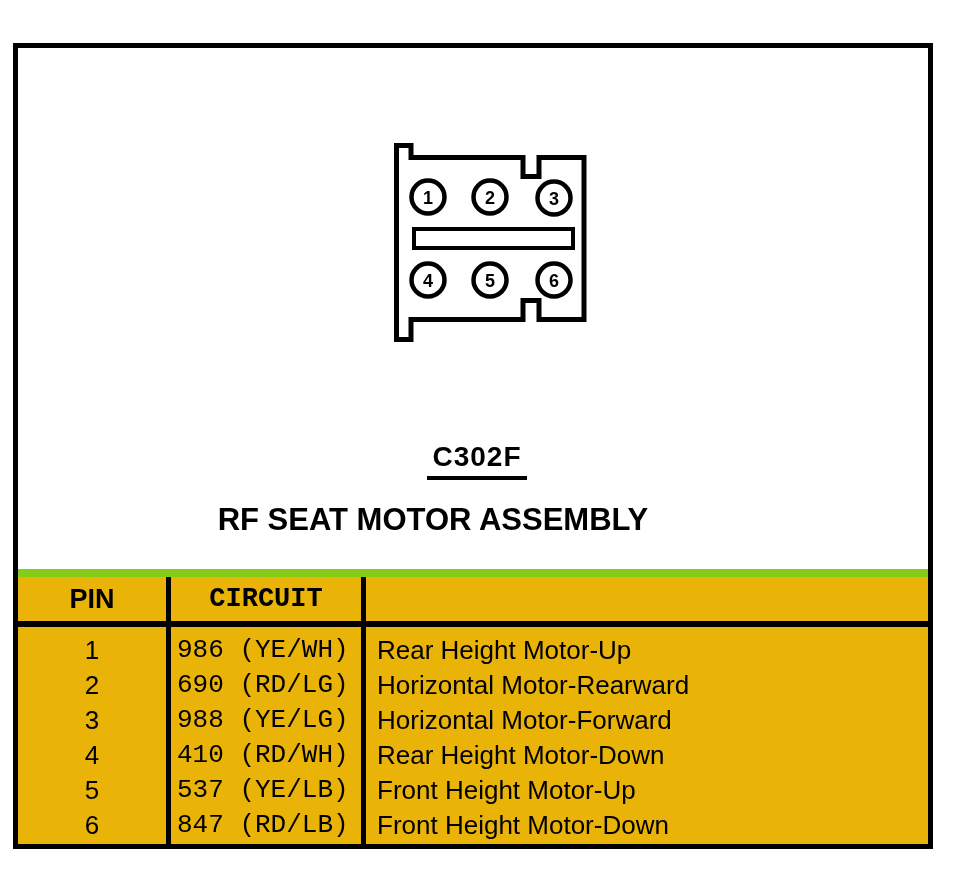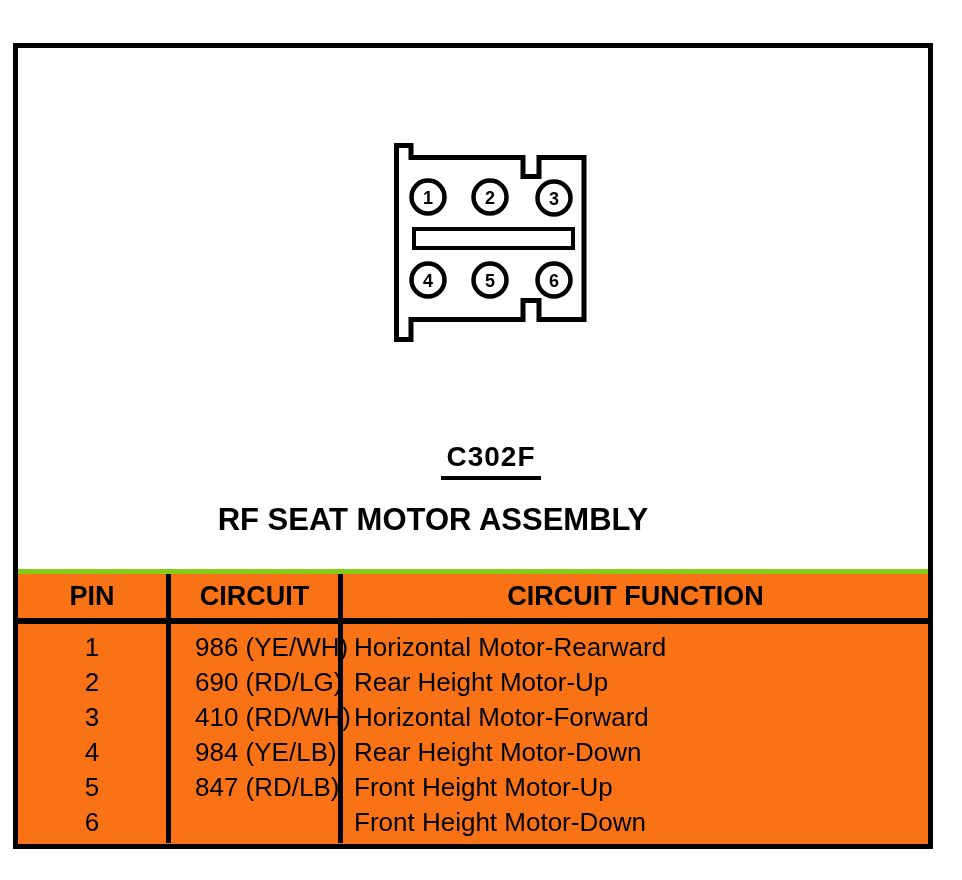--- a/index.html
+++ b/index.html
@@ -50,21 +50,20 @@
     text-anchor: middle;
     fill: #000;
   }
   
   .connector-id-wrap {
     position: absolute;
     left: 13px;
     top: 442px;
     width: 928px;
     text-align: center;
-    padding-left: 14px;
   }
   .connector-id {
     display: inline-block;
     font-size: 28px;
     font-weight: bold;
     line-height: 30px;
     letter-spacing: 1px;
     border-bottom: 4px solid #000;
     padding: 0 5px 4px 5px;
   }
@@ -79,22 +78,22 @@
     line-height: 32px;
   }
   
   .pintable {
     position: absolute;
     left: 18px;
     top: 569px;
     width: 910px;
     height: 275px;
     box-sizing: border-box;
-    border-top: 5px solid #84cc16;
-    background: #f97316;
+    border-top: 8px solid #84cc16;
+    background: #eab308;
   }
   .thead {
     display: flex;
     height: 50px;
     box-sizing: border-box;
     border-bottom: 6px solid #000;
   }
   .th {
     display: flex;
     align-items: center;
@@ -108,30 +107,30 @@
     height: 219px;
     box-sizing: border-box;
   }
   .bcol {
     display: flex;
     flex-direction: column;
     box-sizing: border-box;
     padding-top: 6px;
   }
   .c1 { width: 153px; border-right: 5px solid #000; }
-  .c2 { width: 172px; border-right: 5px solid #000; }
+  .c2 { width: 195px; border-right: 5px solid #000; font-family: Liberation Mono, monospace; }
   .c3 { flex: 1; }
   .cell {
     height: 35px;
     line-height: 35px;
     font-size: 26px;
     white-space: nowrap;
   }
   .pin-cell     { text-align: center; }
-  .circuit-cell { padding-left: 24px; }
+  .circuit-cell { padding-left: 6px; }
   .func-cell    { padding-left: 11px; }
 </style>
 </head>
 <body>
 
 <div class="figure-frame"></div>
 
 <svg class="connector-svg" viewBox="388 138 204 210">
   <path class="outline" d="M 396.5 145.5 H 411 V 157.5 H 523 V 176.5 H 539 V 157.5 H 584
            V 319.5 H 539 V 300.5 H 523 V 319.5 H 411 V 339.5 H 396.5 Z"></path>
@@ -153,40 +152,40 @@
 <div class="connector-id-wrap">
   <span class="connector-id">C302F</span>
 </div>
 
 <div class="assembly-name">RF SEAT MOTOR ASSEMBLY</div>
 
 <div class="pintable">
   <div class="thead">
     <div class="th c1">PIN</div>
     <div class="th c2">CIRCUIT</div>
-    <div class="th c3">CIRCUIT FUNCTION</div>
   </div>
   <div class="tbody">
     <div class="bcol c1">
       <div class="cell pin-cell">1</div>
       <div class="cell pin-cell">2</div>
       <div class="cell pin-cell">3</div>
       <div class="cell pin-cell">4</div>
       <div class="cell pin-cell">5</div>
       <div class="cell pin-cell">6</div>
     </div>
     <div class="bcol c2">
       <div class="cell circuit-cell">986 (YE/WH)</div>
       <div class="cell circuit-cell">690 (RD/LG)</div>
+      <div class="cell circuit-cell">988 (YE/LG)</div>
       <div class="cell circuit-cell">410 (RD/WH)</div>
-      <div class="cell circuit-cell">984 (YE/LB)</div>
+      <div class="cell circuit-cell">537 (YE/LB)</div>
       <div class="cell circuit-cell">847 (RD/LB)</div>
     </div>
     <div class="bcol c3">
+      <div class="cell func-cell">Rear Height Motor-Up</div>
       <div class="cell func-cell">Horizontal Motor-Rearward</div>
-      <div class="cell func-cell">Rear Height Motor-Up</div>
       <div class="cell func-cell">Horizontal Motor-Forward</div>
       <div class="cell func-cell">Rear Height Motor-Down</div>
       <div class="cell func-cell">Front Height Motor-Up</div>
       <div class="cell func-cell">Front Height Motor-Down</div>
     </div>
   </div>
 </div>
 
 </body></html>

